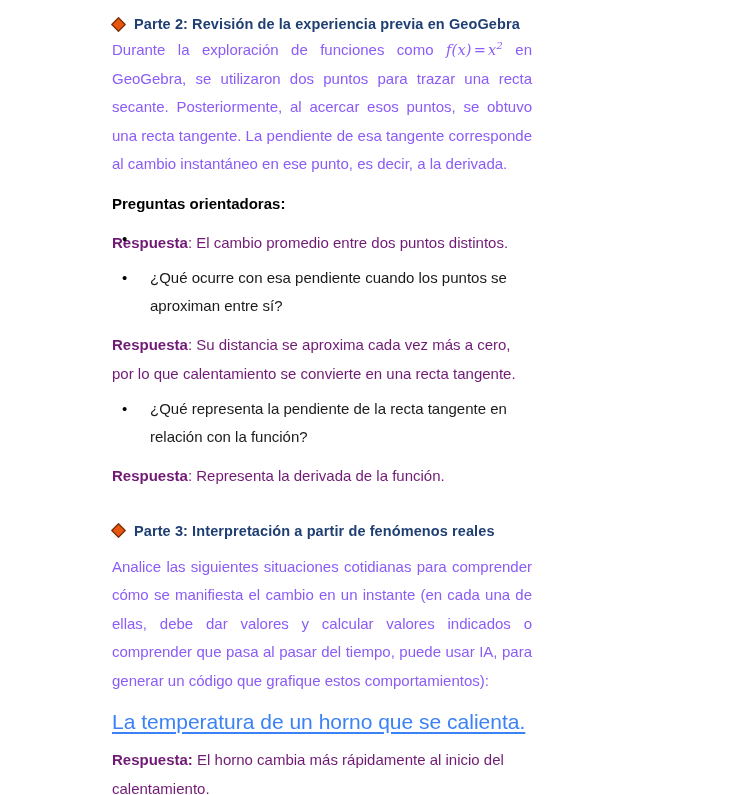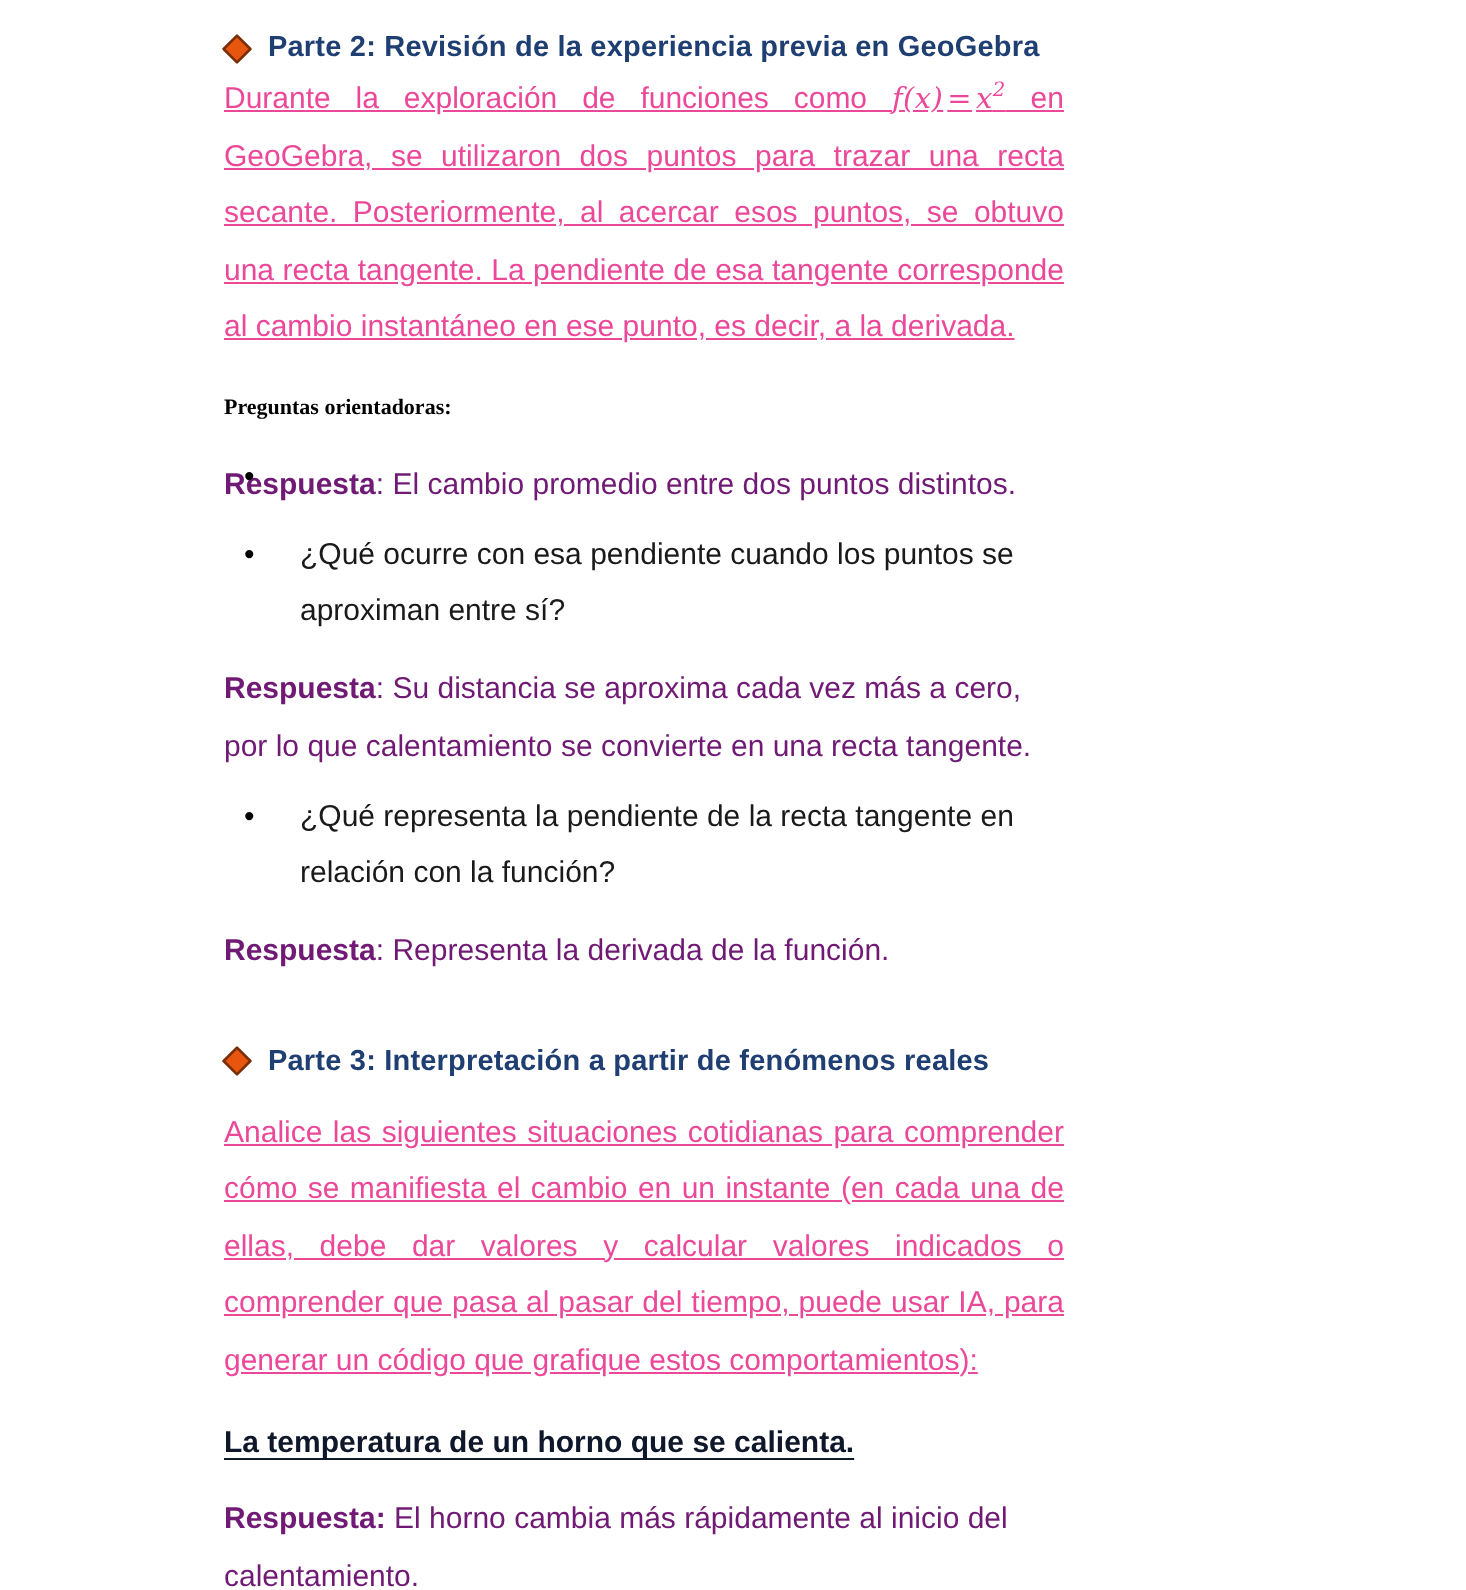--- a/index.html
+++ b/index.html
@@ -48,22 +48,21 @@
     white-space: nowrap;
   }
 
   
   .body-par {
     font-size: 15px;
     line-height: 28.5px;
     text-align: justify;
     text-justify: inter-word;
     margin: 0;
-    color: #ec4899;
-    text-decoration: underline;
+    color: #8b5cf6;
   }
   .body-par.p-intro { margin-top: 2px; }
   .body-par.p-parte3 { margin-top: 12px; }
 
   
   .math {
     font-family: "DejaVu Serif", "Liberation Serif", serif;
     font-style: italic;
     font-size: 14.5px;
     white-space: nowrap;
@@ -75,33 +74,32 @@
   }
   .math sup {
     font-size: 0.68em;
     font-style: italic;
     vertical-align: super;
     line-height: 0;
   }
 
   
   .sub-heading {
-    font-size: 11px;
+    font-size: 15px;
     font-weight: bold;
     line-height: 28px;
     margin: 11px 0 0 0;
     color: #000;
-    font-family: Liberation Serif, serif;
   }
   .underlined-heading {
-    font-size: 15px;
-    font-weight: bold;
+    font-size: 21px;
+    font-weight: normal;
     line-height: 26px;
     margin: 14px 0 0 0;
-    color: #0f172a;
+    color: #3b82f6;
   }
   .underlined-heading .u {
     text-decoration: underline;
     text-underline-offset: 3px;
   }
 
   
   .bullet-item {
     position: relative;
     font-size: 15px;

